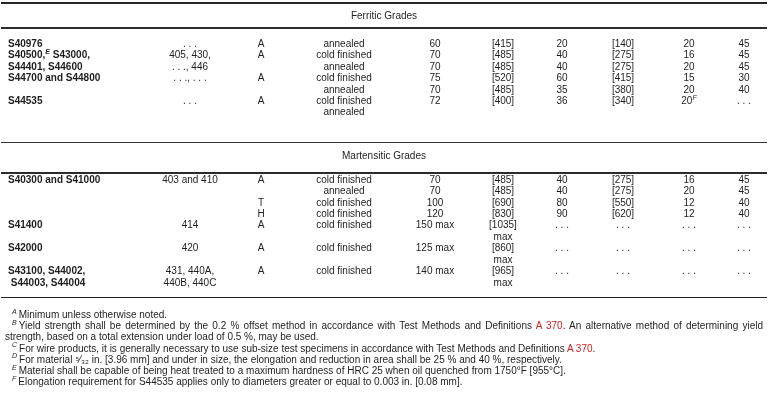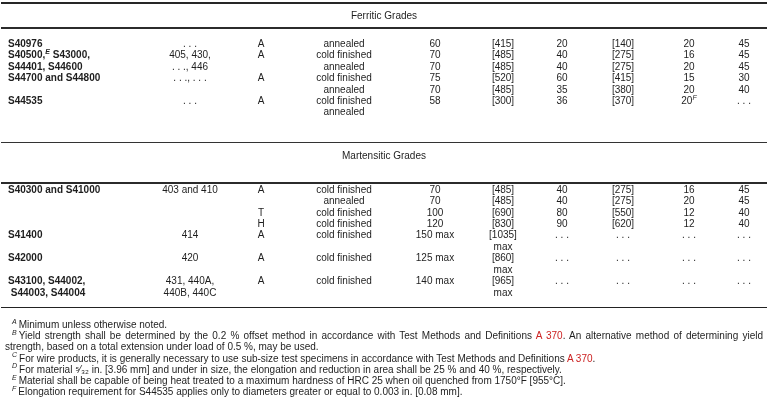--- a/index.html
+++ b/index.html
@@ -8,21 +8,21 @@
   body { width:768px; height:400px; overflow:hidden; }
   .page {
     width:768px; height:398px;
     font-family:"Liberation Sans", sans-serif;
     font-size:10px; color:var(--text-color);
     padding-top:2px; position:relative;
   }
   .rule-top { border-top:2.2px solid var(--rule-color); margin:0 1px; }
   .grade-section.second .rule-top { border-top:1.2px solid #333; }
   .section-title { text-align:center; padding:6px 0 5px; line-height:12px; }
-  .grade-section.second .section-title { padding:7px 0 20px; }
+  .grade-section.second .section-title { padding:7px 0 10px; }
   .rule-heavy { height:1px; border-top:1px solid #2b2b2b; border-bottom:1px solid #2b2b2b; margin:0 1px; }
   .rows { padding-top:9px; }
   .grade-section.second .rows { padding-top:0; }
   .grade-section.first { margin-bottom:24px; }
   .row {
     display:grid;
     grid-template-columns:146px 88px 54px 112px 70px 66px 52px 70px 62px 48px;
     line-height:11.4px;
   }
   .cell { text-align:center; white-space:pre; overflow:visible; }
@@ -109,24 +109,24 @@
             <div class="cell rich c8">[380]</div>
             <div class="cell rich c9">20</div>
             <div class="cell rich c10">40</div>
           </div>
 
   <div class="row">
             <div class="cell rich c1">S44535</div>
             <div class="cell rich c2">. . .</div>
             <div class="cell rich c3">A</div>
             <div class="cell rich c4">cold finished</div>
-            <div class="cell rich c5">58</div>
-            <div class="cell rich c6">[300]</div>
+            <div class="cell rich c5">72</div>
+            <div class="cell rich c6">[400]</div>
             <div class="cell rich c7">36</div>
-            <div class="cell rich c8">[370]</div>
+            <div class="cell rich c8">[340]</div>
             <div class="cell rich c9">20<sup class="sup-it">F</sup></div>
             <div class="cell rich c10">. . .</div>
           </div>
 
   <div class="row">
             <div class="cell rich c1"></div>
             <div class="cell rich c2"></div>
             <div class="cell rich c3"></div>
             <div class="cell rich c4">annealed</div>
             <div class="cell rich c5"></div>

